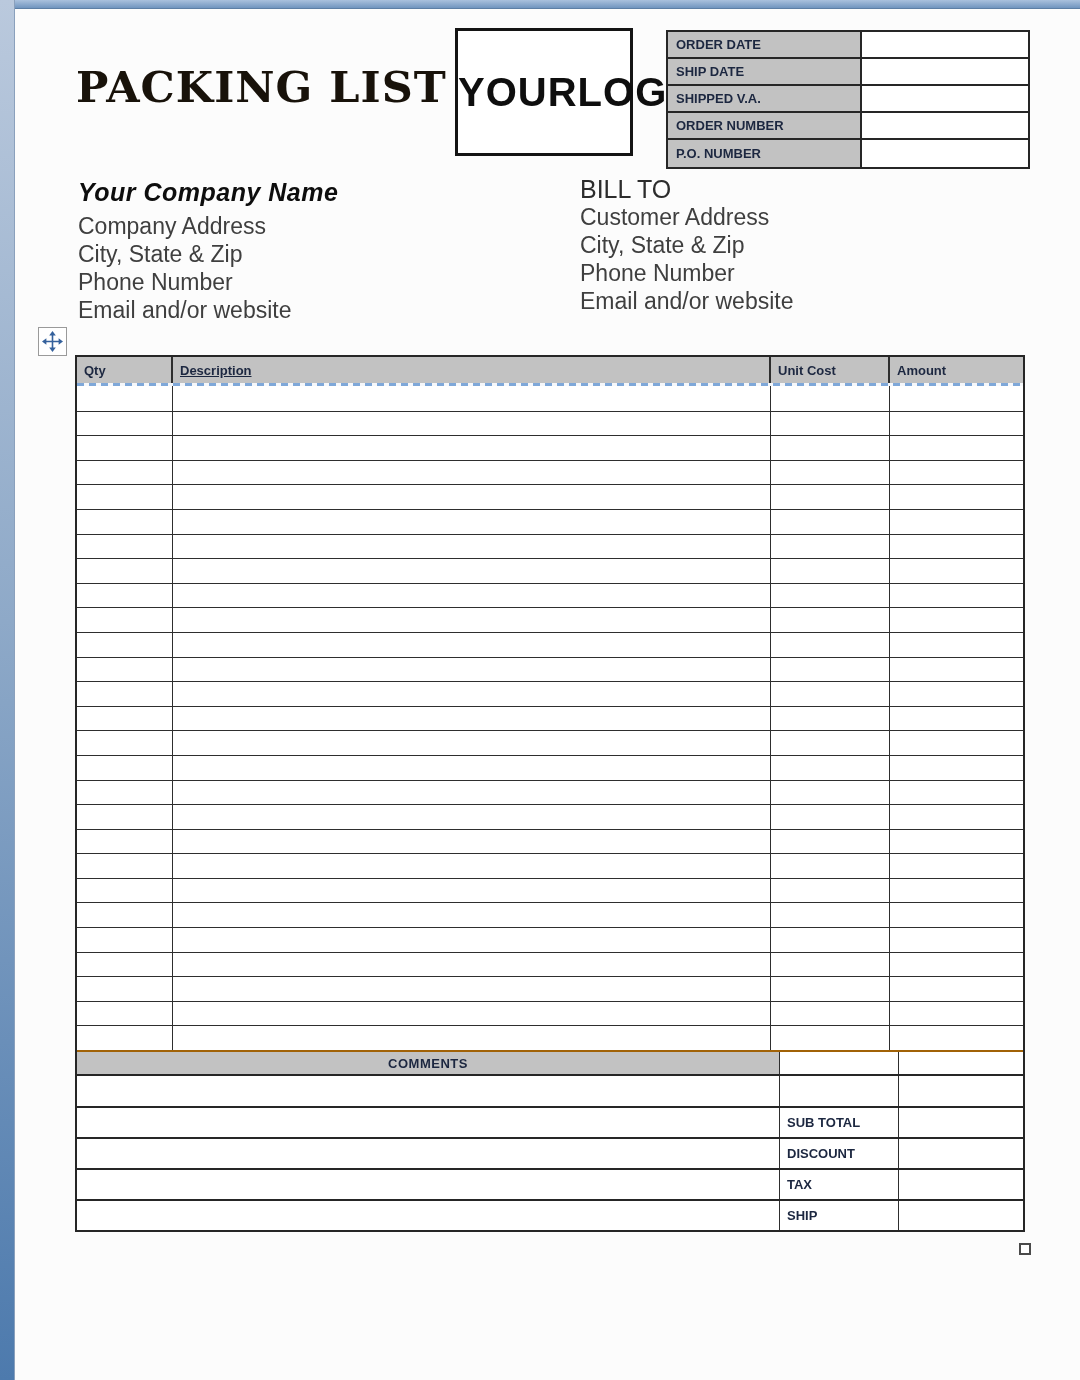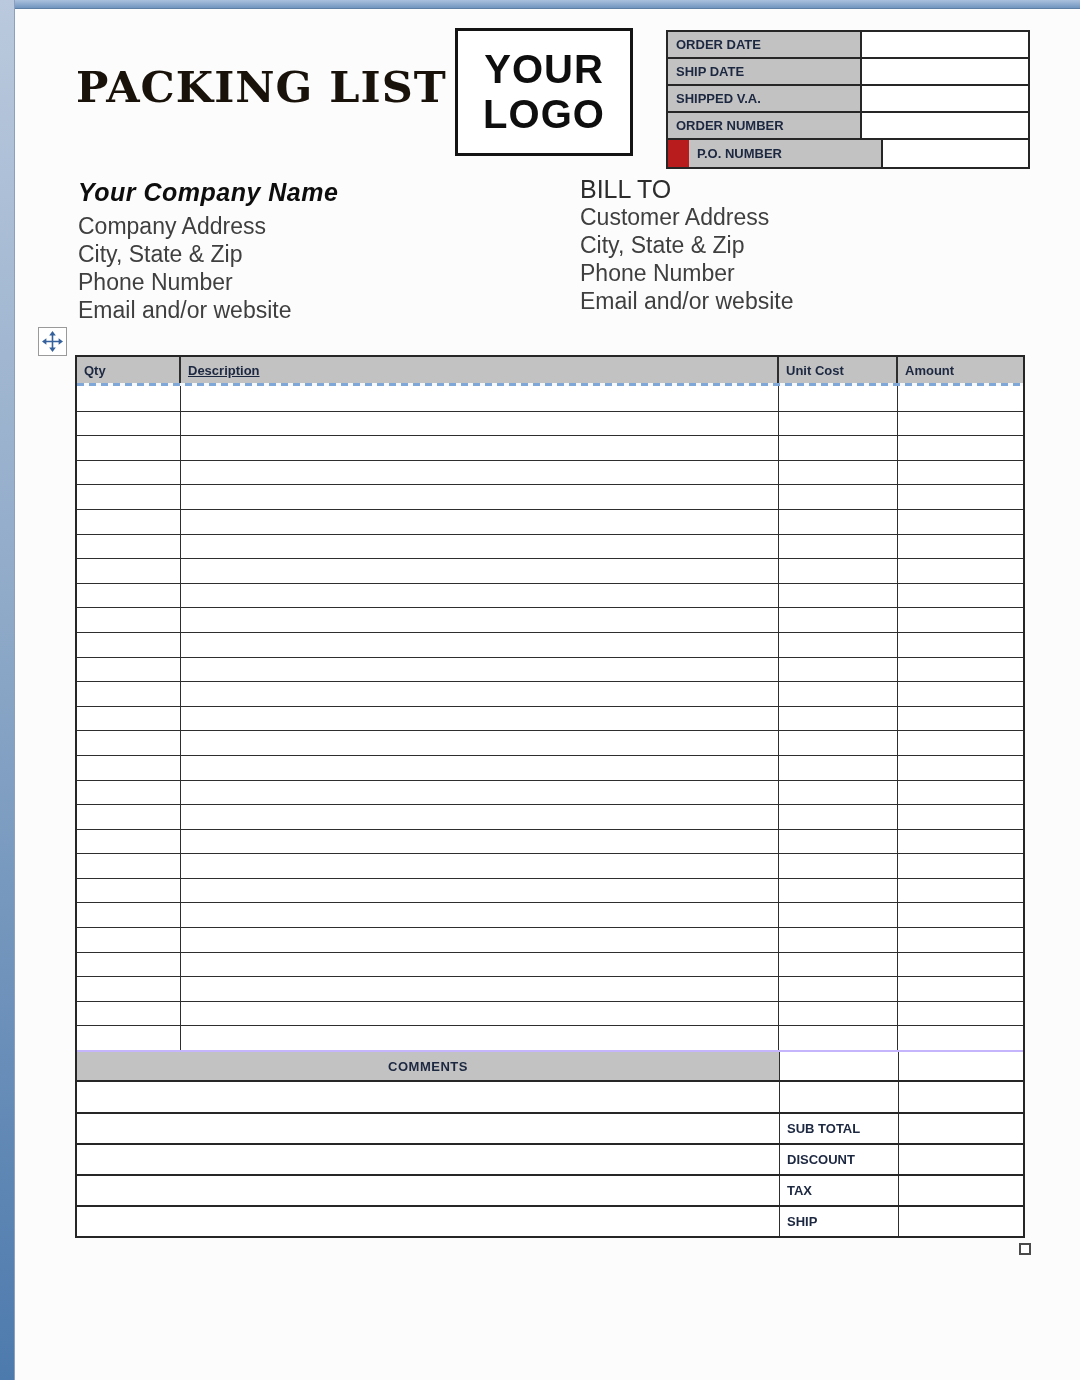--- a/index.html
+++ b/index.html
@@ -22,30 +22,30 @@
   }
   
   .title {
     position:absolute; left:76px; top:62px;
     font-family:"DejaVu Serif", serif; font-weight:bold;
     font-size:43px; color:#18120a; letter-spacing:1px; white-space:nowrap;
   }
   .logo-box {
     position:absolute; left:455px; top:28px; width:178px; height:128px;
     border:3px solid #141414; background:#fff;
-    display:flex; flex-direction:column; align-items:center; justify-content:center;
+    display:flex; flex-direction:row; align-items:center; justify-content:space-between;
     font-weight:bold; font-size:40px; line-height:1.12; color:#0e0e0e; letter-spacing:1px;
   }
   
   .order-table {
     position:absolute; left:666px; top:30px; width:364px;
     border:2px solid #262626; background:#b91c1c;
   }
   .oi-row { display:flex; height:27px; border-bottom:2px solid #262626; }
-  .oi-row:last-child { border-bottom:none;margin-left:21px; }
+  .oi-row:last-child { border-bottom:none; }
   .oi-label {
     width:194px; background:#c2c2c2; border-right:2px solid #262626;
     font-size:13px; font-weight:bold; color:#1c2740;
     display:flex; align-items:center; padding-left:8px; white-space:nowrap;
   }
   .oi-value { flex:1; background:#fff; }
   
   .company-block { position:absolute; left:78px; top:178px; }
   .company-name {
     font-weight:bold; font-style:italic; font-size:25px; color:#0d0d0d;
@@ -65,31 +65,31 @@
     position:absolute; left:75px; top:355px; width:950px;
     border:2px solid #262626; background:#fff;
   }
   .it-header { display:flex; height:26px; background:#c2c2c2; }
   .hc {
     font-size:13px; font-weight:bold; color:#1c2740;
     display:flex; align-items:center; padding-left:7px;
     border-right:2px solid #2e2e2e;
   }
   .hc:last-child { border-right:none; }
-  .w-qty  { width:104px; } .w-desc { width:598px;text-decoration:underline; }
+  .w-qty  { width:96px; } .w-desc { width:598px;text-decoration:underline; }
   .w-unit { width:119px; } .w-amt  { flex:1; }
   .marquee {
     height:3px;
     background:repeating-linear-gradient(90deg, #7fa8d9 0 7px, #f6f8fb 7px 12px);
   }
   .it-row { display:flex; height:24.6px; border-top:1.5px solid #2e2e2e; }
   .it-row:first-of-type { border-top:none; }
   .bc { border-right:1.5px solid #2e2e2e; } 
   .bc:last-child { border-right:none; }
-  .it-comments { display:flex; height:30px; border-top:2px solid #c4b5fd; }
+  .it-comments { display:flex; height:24px; border-top:2px solid #a16207; }
   .comments-left {
     width:703px; background:#c2c2c2; border-right:1.5px solid #2e2e2e;
     display:flex; align-items:center; justify-content:center;
     font-size:13px; font-weight:bold; color:#1c2740; letter-spacing:0.5px;
   }
   .it-spacer { display:flex; height:32px; border-top:2px solid #262626; }
   .spacer-left { width:703px; border-right:1.5px solid #2e2e2e; }
   .it-total-row { display:flex; height:31px; border-top:2px solid #262626; }
   .total-left { width:703px; border-right:1.5px solid #2e2e2e; }
   .total-label {

